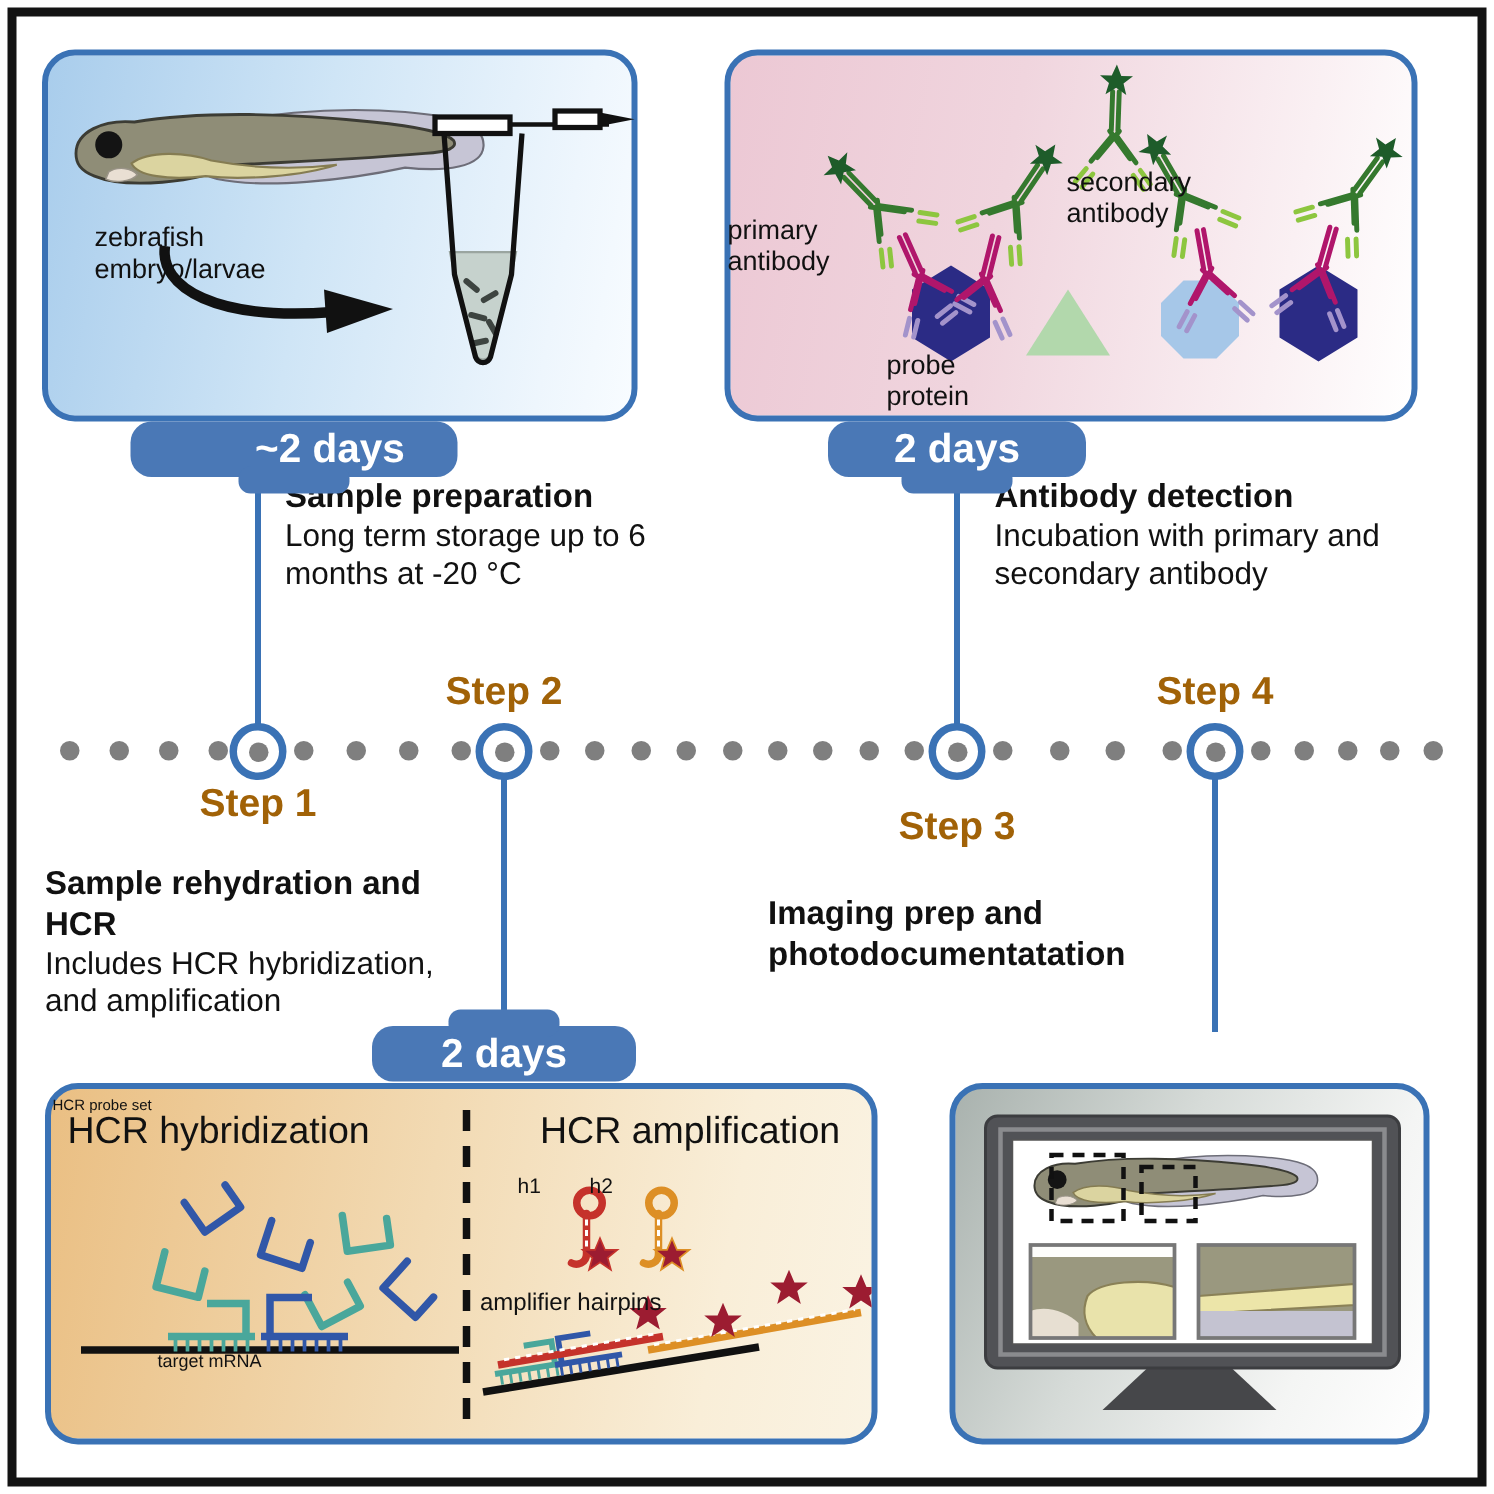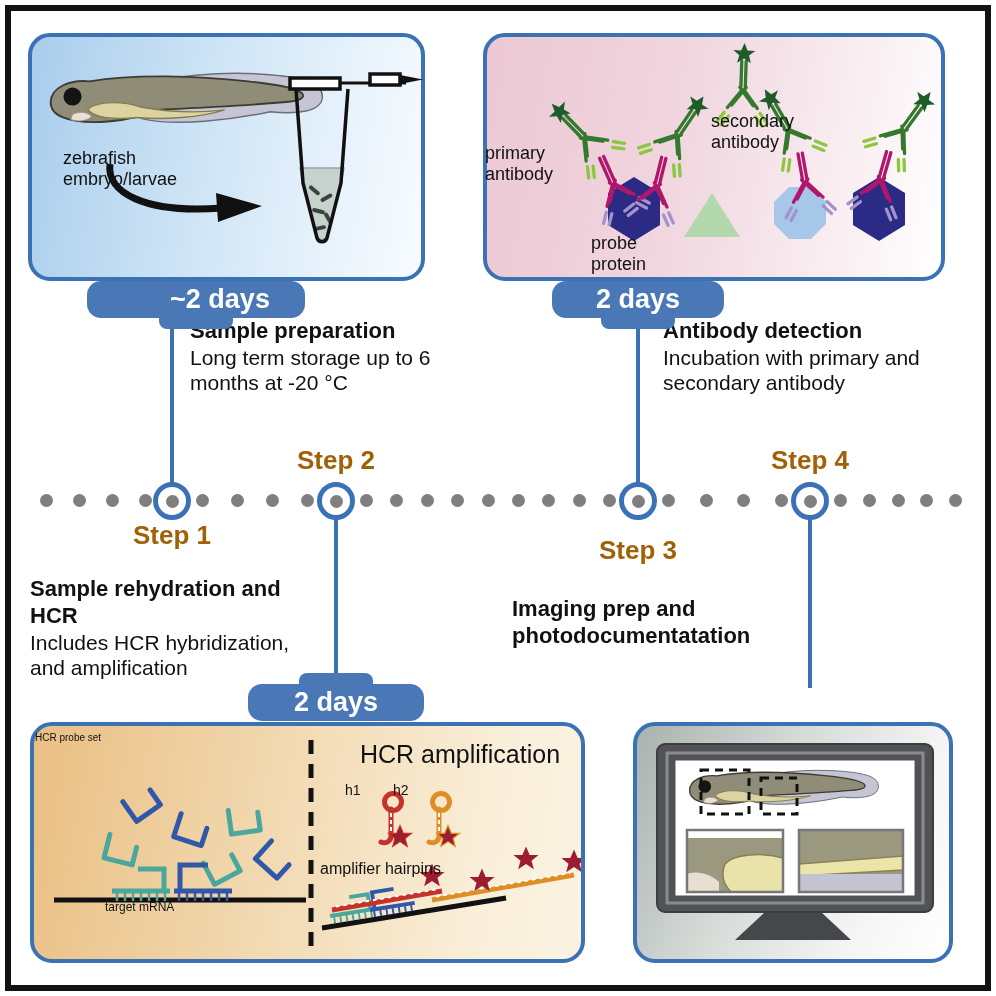--- a/index.html
+++ b/index.html
@@ -302,20 +302,21 @@
       <path d="M298,184 L408,165" stroke="#c5322b" stroke-width="5"></path>
       <path d="M302,180.5 L404,163" stroke="#fff" stroke-width="2" stroke-dasharray="3.5 4"></path>
       <path d="M398,174 L540,149" stroke="#dd8f25" stroke-width="5"></path>
       <path d="M402,170.5 L536,147" stroke="#fff" stroke-width="2" stroke-dasharray="3.5 4"></path>
       <use href="#star5" fill="#9c1c31" transform="translate(398,150) scale(1.25)"></use>
       <use href="#star5" fill="#9c1c31" transform="translate(448,155) scale(1.25)"></use>
       <use href="#star5" fill="#9c1c31" transform="translate(492,133) scale(1.25)"></use>
       <use href="#star5" fill="#9c1c31" transform="translate(540,136) scale(1.25)"></use>
     </svg>
   </div>
+  <div class="lab hcr-title ht-left">HCR hybridization</div>
   <div class="lab hcr-title ht-right">HCR amplification</div>
   <div class="lab lbl-probeset">HCR probe set</div>
   <div class="lab lbl-mrna">target mRNA</div>
   <div class="lab lbl-h1">h1</div>
   <div class="lab lbl-h2">h2</div>
   <div class="lab lbl-hairpins">amplifier hairpins</div>
 
   <div class="panel p4">
     <svg class="abs" style="left:0;top:0" width="312" height="233" viewBox="0 0 312 233">
       <polygon points="128,186 184,186 214,214 98,214" fill="#46474a"></polygon>

